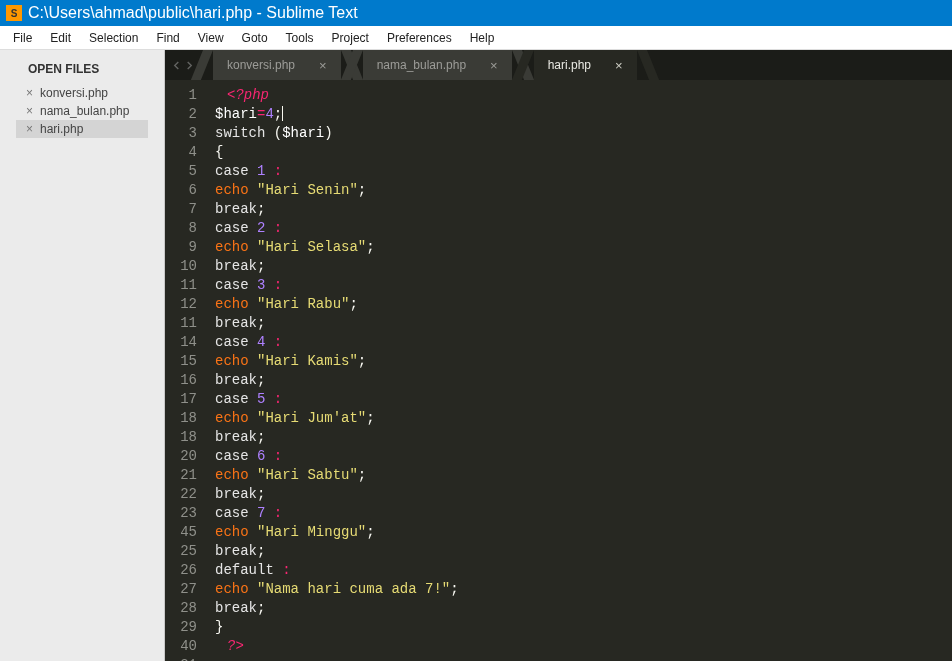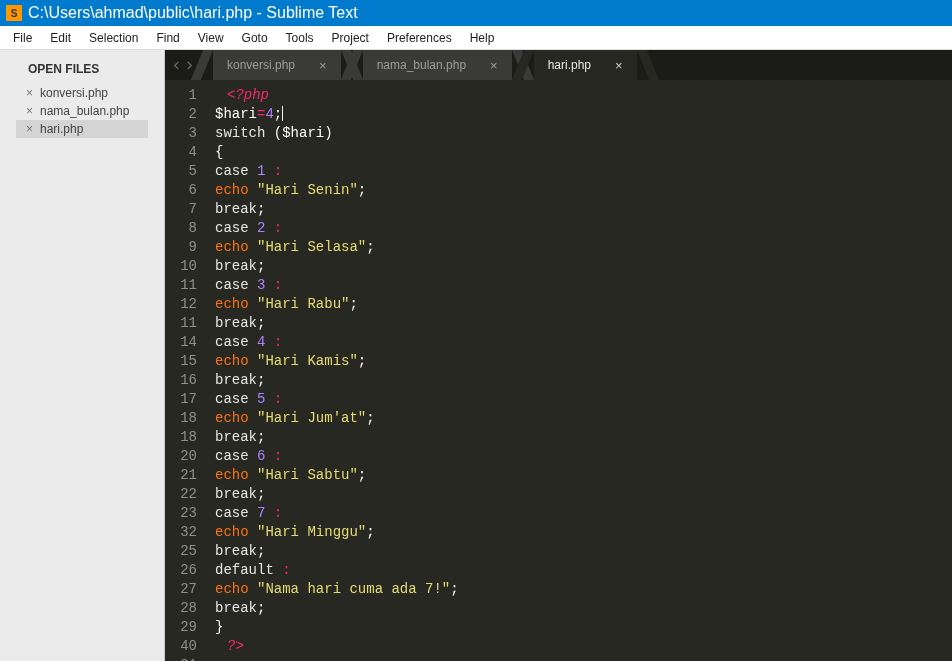--- a/index.html
+++ b/index.html
@@ -130,21 +130,21 @@
             <div class="ln">14</div>
             <div class="ln">15</div>
             <div class="ln">16</div>
             <div class="ln">17</div>
             <div class="ln">18</div>
             <div class="ln">18</div>
             <div class="ln">20</div>
             <div class="ln">21</div>
             <div class="ln">22</div>
             <div class="ln">23</div>
-            <div class="ln">32</div>
+            <div class="ln">45</div>
             <div class="ln">25</div>
             <div class="ln">26</div>
             <div class="ln">27</div>
             <div class="ln">28</div>
             <div class="ln">29</div>
             <div class="ln">40</div>
             <div class="ln">31</div>
           </div>
         <div class="code" id="code"><div class="line"><span class="tok-tag">&lt;?php</span></div><div class="line"><span class="tok-var">$hari</span><span class="tok-op">=</span><span class="tok-num">4</span><span class="tok-punc">;</span><span class="tok-cursor"></span></div><div class="line"><span class="tok-kw">switch </span><span class="tok-punc">(</span><span class="tok-var">$hari</span><span class="tok-punc">)</span></div><div class="line"><span class="tok-punc">{</span></div><div class="line"><span class="tok-kw">case </span><span class="tok-num">1</span><span class="tok-var"> </span><span class="tok-op">:</span></div><div class="line"><span class="tok-func">echo </span><span class="tok-str">"Hari Senin"</span><span class="tok-punc">;</span></div><div class="line"><span class="tok-kw">break</span><span class="tok-punc">;</span></div><div class="line"><span class="tok-kw">case </span><span class="tok-num">2</span><span class="tok-var"> </span><span class="tok-op">:</span></div><div class="line"><span class="tok-func">echo </span><span class="tok-str">"Hari Selasa"</span><span class="tok-punc">;</span></div><div class="line"><span class="tok-kw">break</span><span class="tok-punc">;</span></div><div class="line"><span class="tok-kw">case </span><span class="tok-num">3</span><span class="tok-var"> </span><span class="tok-op">:</span></div><div class="line"><span class="tok-func">echo </span><span class="tok-str">"Hari Rabu"</span><span class="tok-punc">;</span></div><div class="line"><span class="tok-kw">break</span><span class="tok-punc">;</span></div><div class="line"><span class="tok-kw">case </span><span class="tok-num">4</span><span class="tok-var"> </span><span class="tok-op">:</span></div><div class="line"><span class="tok-func">echo </span><span class="tok-str">"Hari Kamis"</span><span class="tok-punc">;</span></div><div class="line"><span class="tok-kw">break</span><span class="tok-punc">;</span></div><div class="line"><span class="tok-kw">case </span><span class="tok-num">5</span><span class="tok-var"> </span><span class="tok-op">:</span></div><div class="line"><span class="tok-func">echo </span><span class="tok-str">"Hari Jum'at"</span><span class="tok-punc">;</span></div><div class="line"><span class="tok-kw">break</span><span class="tok-punc">;</span></div><div class="line"><span class="tok-kw">case </span><span class="tok-num">6</span><span class="tok-var"> </span><span class="tok-op">:</span></div><div class="line"><span class="tok-func">echo </span><span class="tok-str">"Hari Sabtu"</span><span class="tok-punc">;</span></div><div class="line"><span class="tok-kw">break</span><span class="tok-punc">;</span></div><div class="line"><span class="tok-kw">case </span><span class="tok-num">7</span><span class="tok-var"> </span><span class="tok-op">:</span></div><div class="line"><span class="tok-func">echo </span><span class="tok-str">"Hari Minggu"</span><span class="tok-punc">;</span></div><div class="line"><span class="tok-kw">break</span><span class="tok-punc">;</span></div><div class="line"><span class="tok-kw">default </span><span class="tok-op">:</span></div><div class="line"><span class="tok-func">echo </span><span class="tok-str">"Nama hari cuma ada 7!"</span><span class="tok-punc">;</span></div><div class="line"><span class="tok-kw">break</span><span class="tok-punc">;</span></div><div class="line"><span class="tok-punc">}</span></div><div class="line"><span class="tok-tag">?&gt;</span></div><div class="line"></div></div>
       </div>

